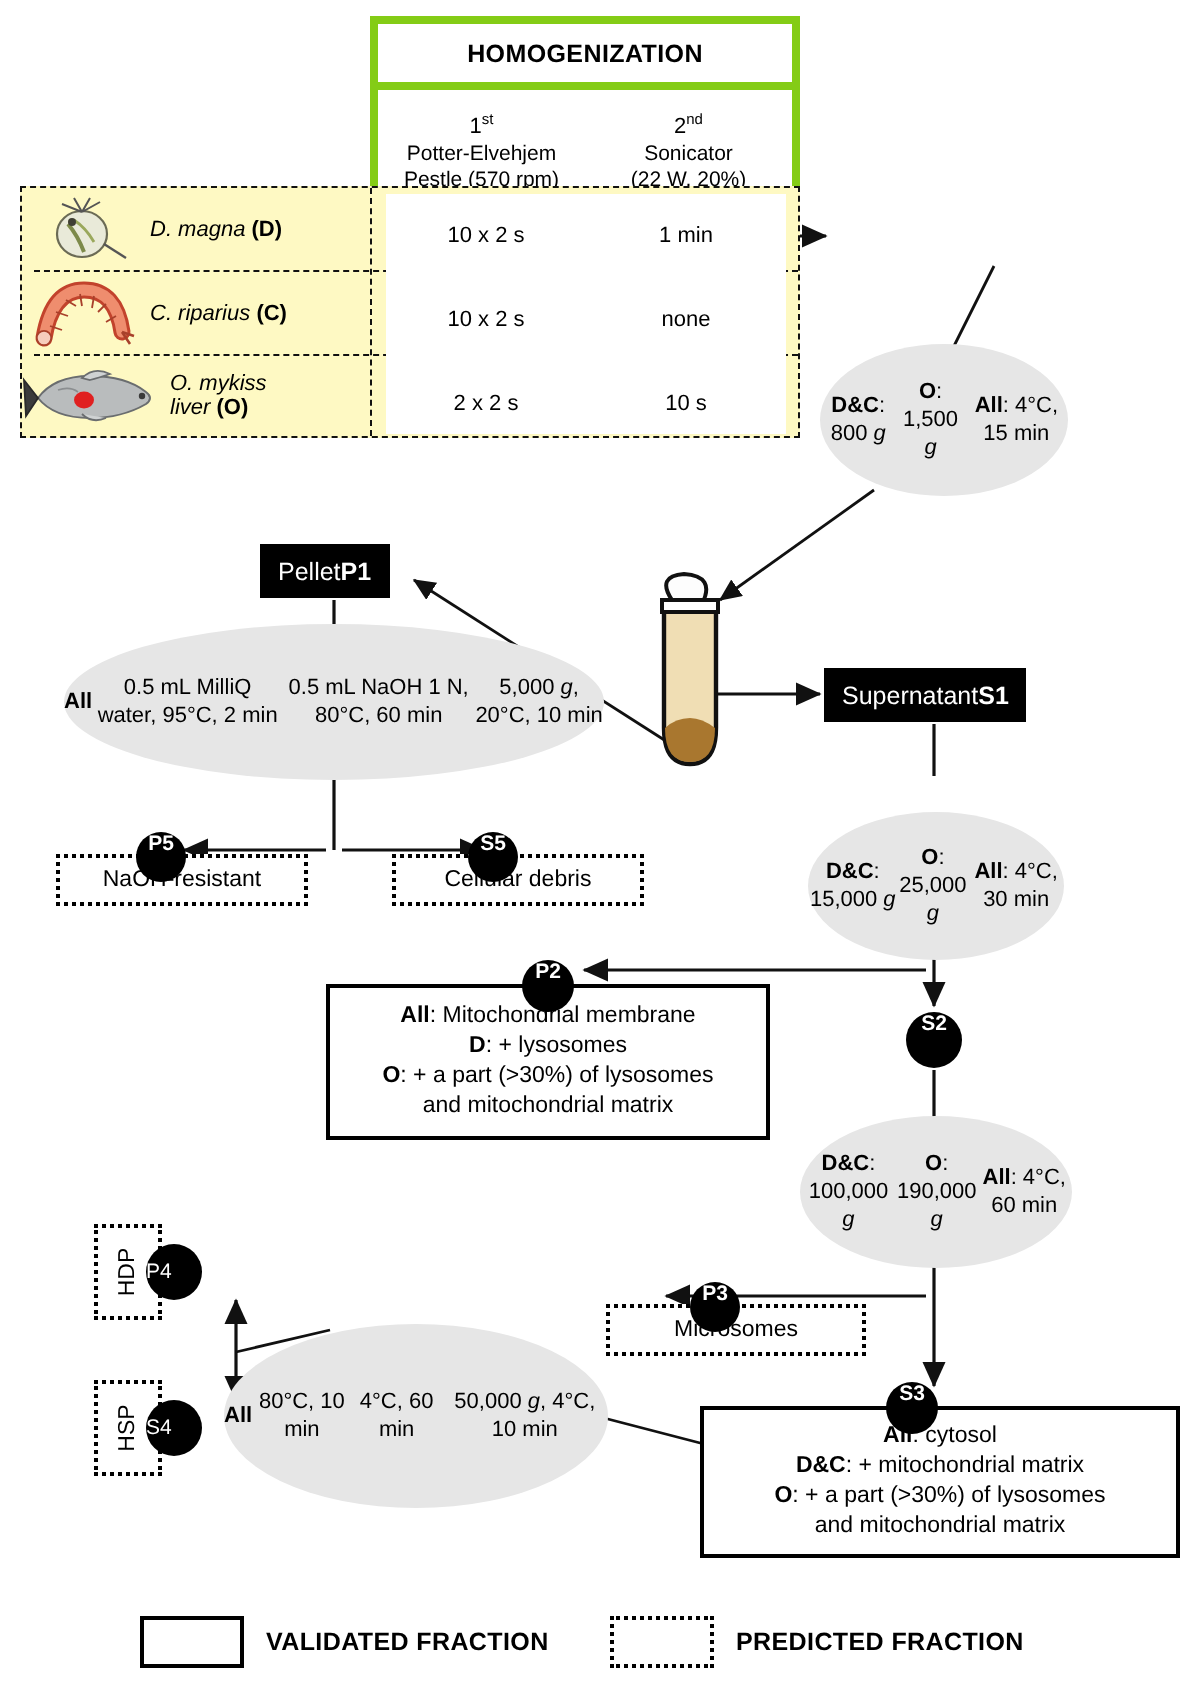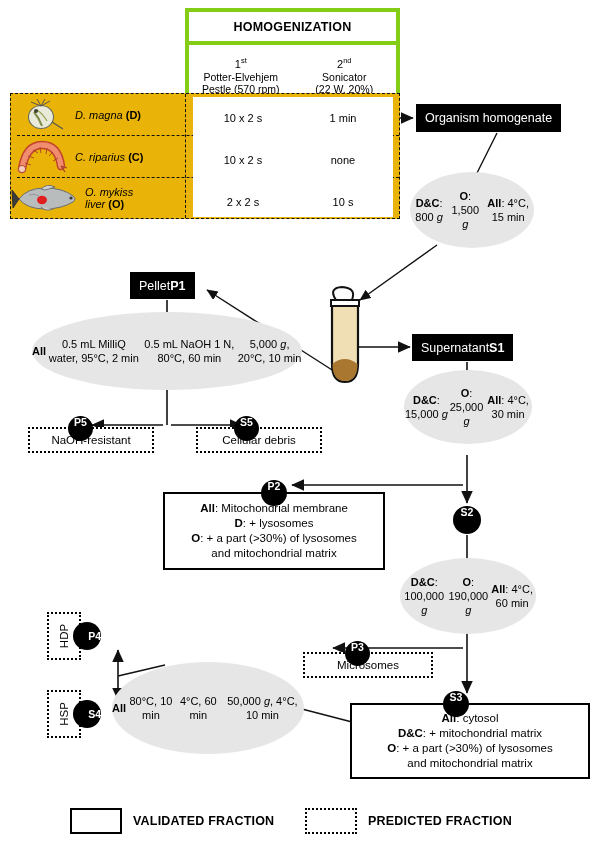--- a/index.html
+++ b/index.html
@@ -15,21 +15,21 @@
   
   .homog-wrap{left:185px;top:8px;width:215px;height:97px;background:#84cc16;padding:4px;}
   .homog-title{background:#fff;height:29px;display:flex;align-items:center;justify-content:center;
      font-weight:bold;font-size:12.5px;letter-spacing:.2px;}
   .homog-head{background:#fff;margin-top:4px;height:60px;display:flex;}
   .hh-col{flex:1;display:flex;flex-direction:column;align-items:center;justify-content:center;
      font-size:10.5px;line-height:12.4px;text-align:center;}
   .hh-col .ord{font-size:11px;margin-bottom:1px;}
   sup{font-size:7.5px;vertical-align:super;}
 
-  .org-block{left:10px;top:93px;width:390px;height:126px;background:#eab308;
+  .org-block{left:10px;top:93px;width:390px;height:126px;background:#fef9c3;
      border:1px dashed #111;border-left-style:dashed;}
   .org-row{position:absolute;left:0;width:175px;height:42px;display:flex;align-items:center;}
   .org-ico{width:62px;height:40px;display:flex;align-items:center;justify-content:center;}
   .org-name{font-size:11px;font-style:italic;line-height:12.5px;padding-left:2px;}
   .org-name b{font-style:normal;font-weight:bold;}
   .org-divider{position:absolute;left:6px;width:382px;border-top:1px dashed #111;}
   .vdash{position:absolute;border-left:1px dashed #111;}
 
   .data-white{position:absolute;left:182px;top:3px;width:200px;height:120px;background:#fff;}
   .data-row{position:absolute;left:0;width:200px;height:42px;display:flex;}
@@ -49,21 +49,21 @@
   
   .solidbox{background:#fff;border:2.5px solid #000;display:flex;flex-direction:column;
      align-items:center;justify-content:center;text-align:center;font-size:11.5px;line-height:15px;}
   .dashbox{background:#fff;border:2.5px dotted #000;display:flex;align-items:center;
      justify-content:center;text-align:center;font-size:11.5px;}
 
   
   .badge{background:#000;color:#fff;border-radius:50%;display:flex;align-items:flex-start;
      justify-content:center;font-weight:bold;font-size:10.5px;}
   .badge-half{background:#000;color:#fff;border-radius:50%;display:flex;align-items:center;
-     justify-content:flex-end;font-weight:bold;font-size:10.5px;}
+     justify-content:flex-start;font-weight:normal;font-size:10.5px;}
 
   
   .vlabel{border:2.5px dotted #000;background:#fff;display:flex;align-items:center;justify-content:center;}
   .vlabel span{transform:rotate(-90deg);font-size:11.5px;white-space:nowrap;}
 
   
   .legend-solid{border:2.5px solid #000;background:#fff;}
   .legend-dash{border:2.5px dotted #000;background:#fff;}
   .legend-text{font-weight:bold;font-size:12.5px;letter-spacing:.2px;}
 </style>
@@ -209,23 +209,20 @@
         <div class="data-cell">10 x 2 s</div>
         <div class="data-cell">none</div>
       </div>
       <div class="data-row" style="top:84px;">
         <div class="data-cell">2 x 2 s</div>
         <div class="data-cell">10 s</div>
       </div>
     </div>
   </div>
 
-  <div class="abs blackbox" style="left:416px;top:104px;height:28px;">
-    <span>Organism homogenate</span>
-  </div>
 
   <div class="abs ell" style="left:410px;top:172px;width:124px;height:76px;">
     <div><b>D&amp;C</b><span>: 800 </span><i class="ital">g</i></div>
     <div><b>O</b><span>: 1,500 </span><i class="ital">g</i></div>
     <div><b>All</b><span>: 4°C, 15 min</span></div>
   </div>
 
   <div class="abs" style="left:318px;top:286px;width:60px;height:105px;">
     <svg width="60" height="105" viewBox="0 0 60 105">
       <path d="M18 14 Q10 2 24 1 Q40 2 33 16 Q26 20 18 14 Z" fill="#fdfdfd" stroke="#111" stroke-width="2"></path>
@@ -259,21 +256,21 @@
     <span>P5</span>
   </div>
 
   <div class="abs dashbox" style="left:196px;top:427px;width:126px;height:26px;">
     <span>Cellular debris</span>
   </div>
   <div class="abs badge" style="left:234px;top:416px;width:25px;height:25px;">
     <span>S5</span>
   </div>
 
-  <div class="abs ell" style="left:404px;top:370px;width:128px;height:74px;">
+  <div class="abs ell" style="left:404px;top:406px;width:128px;height:74px;">
     <div><b>D&amp;C</b><span>: 15,000 </span><i class="ital">g</i></div>
     <div><b>O</b><span>: 25,000 </span><i class="ital">g</i></div>
     <div><b>All</b><span>: 4°C, 30 min</span></div>
   </div>
 
   <div class="abs solidbox" style="left:163px;top:492px;width:222px;height:78px;">
     <div><b>All</b><span>: Mitochondrial membrane</span></div>
     <div><b>D</b><span>: + lysosomes</span></div>
     <div><b>O</b><span>: + a part (&gt;30%) of lysosomes</span></div>
     <div><span>and mitochondrial matrix</span></div>

